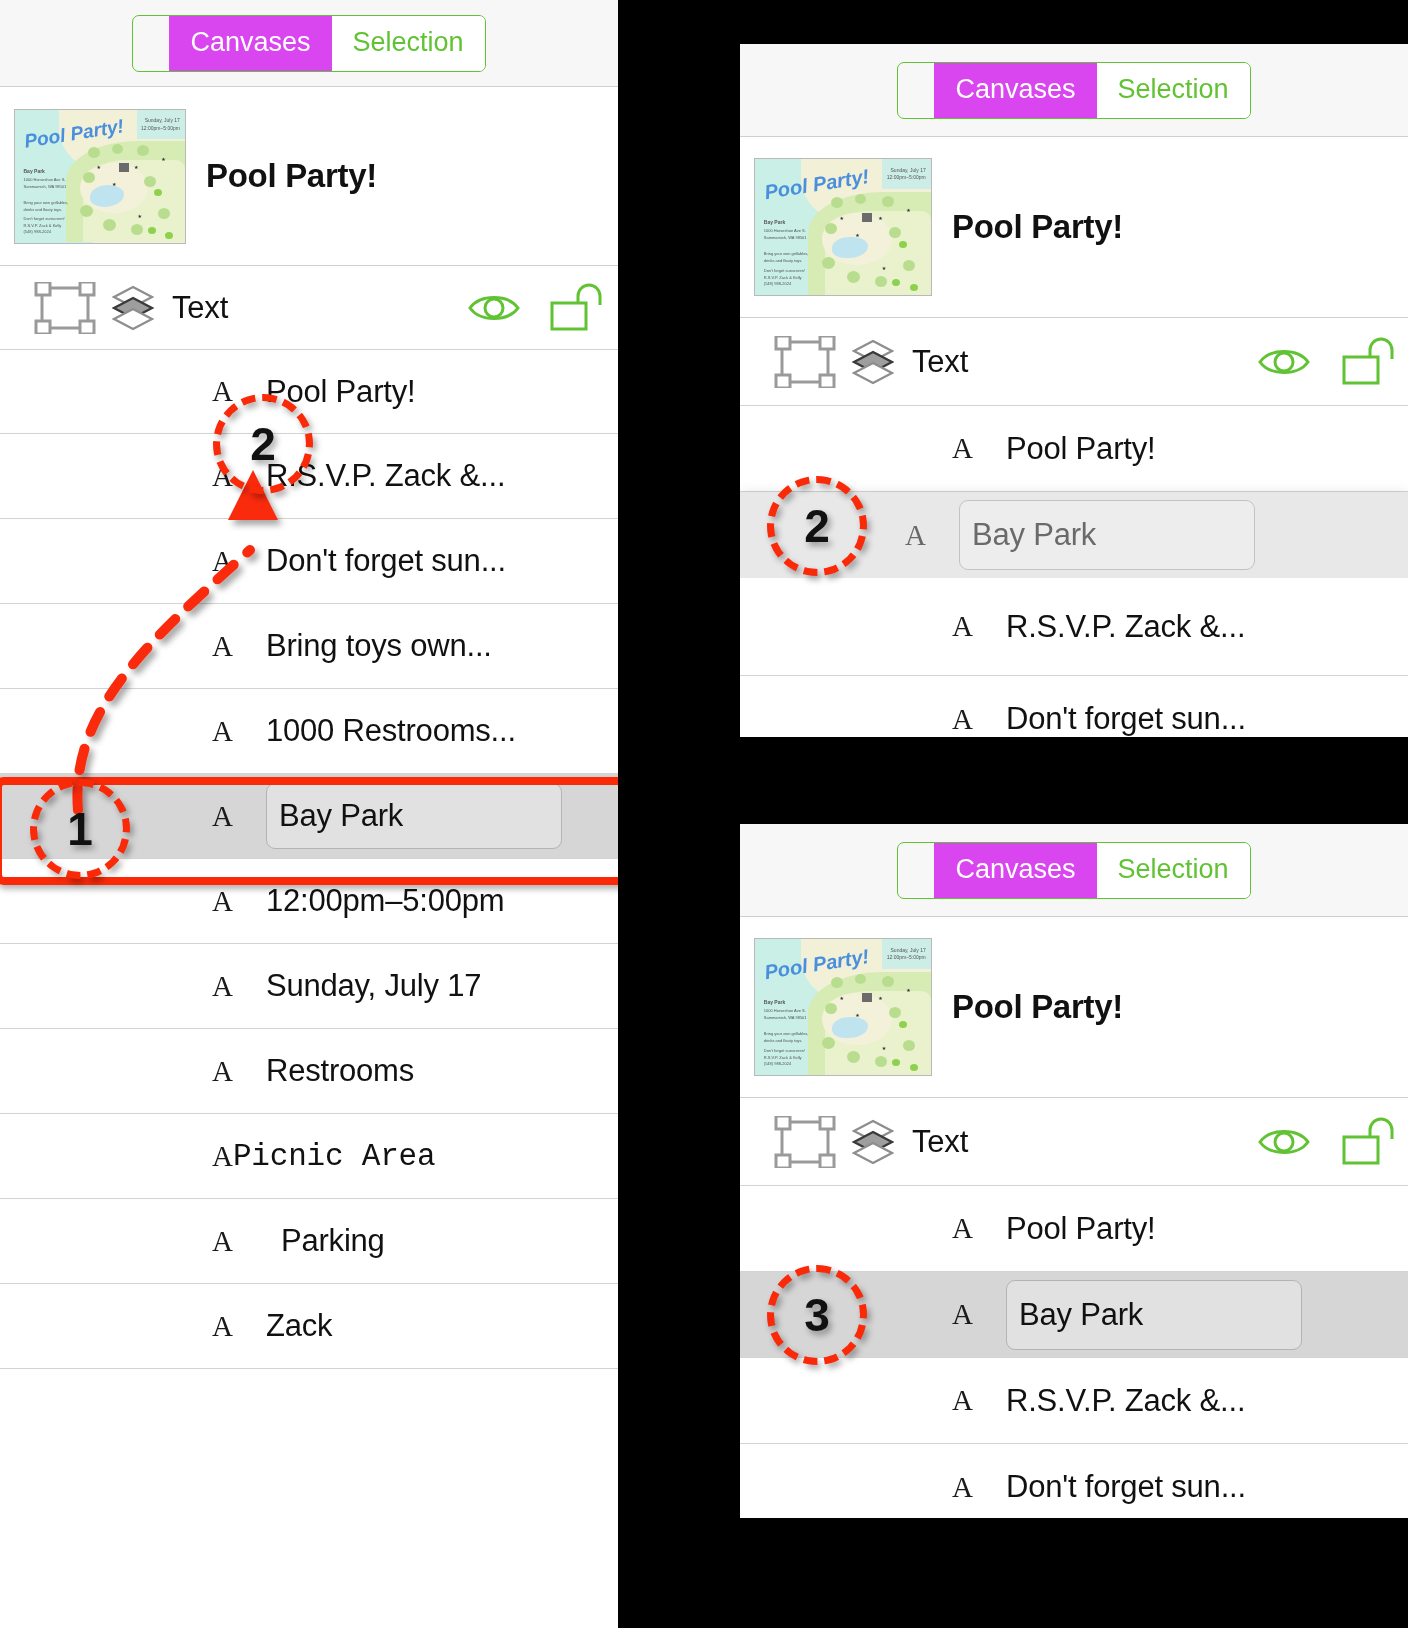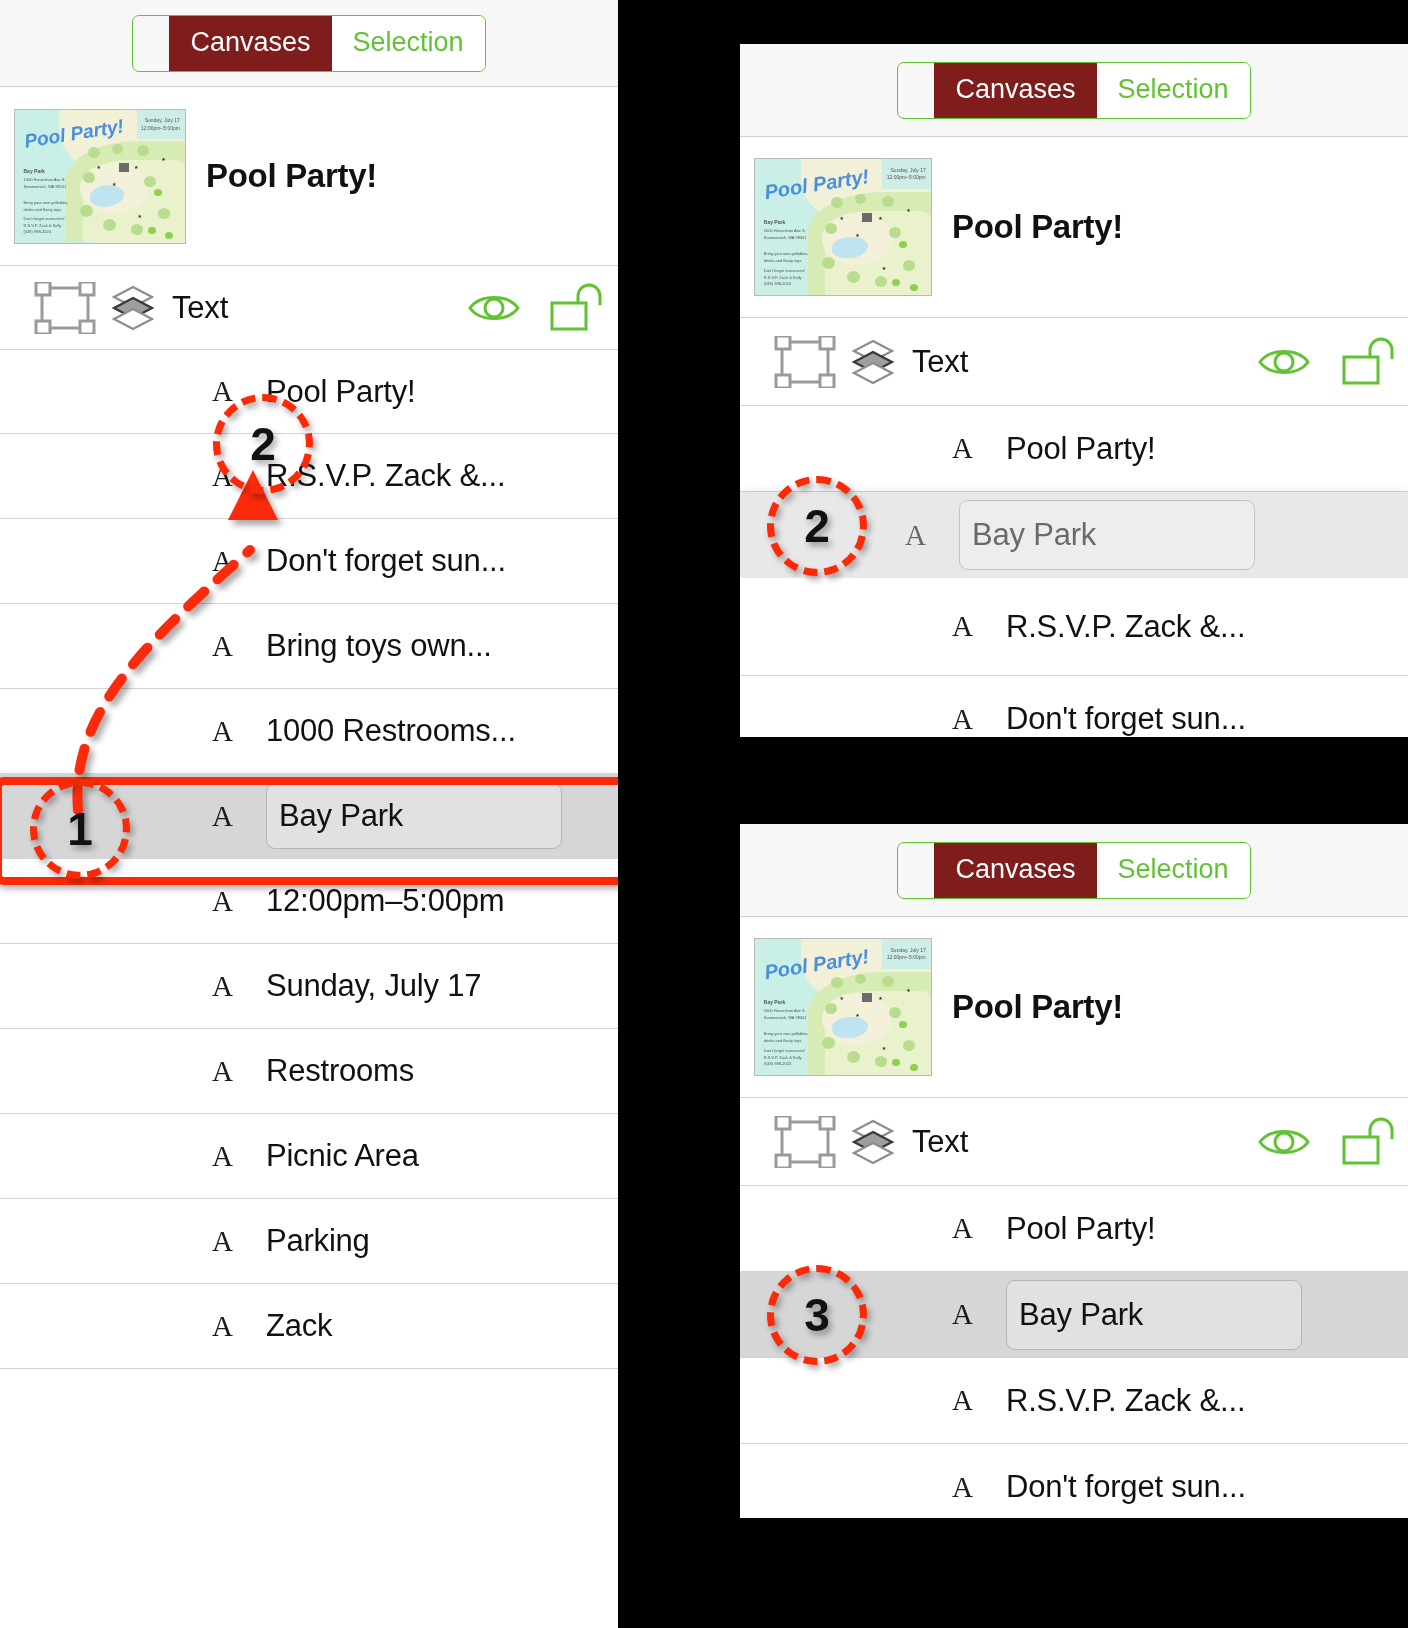--- a/index.html
+++ b/index.html
@@ -7,21 +7,21 @@
        font-family:"Liberation Sans","DejaVu Sans",sans-serif;-webkit-font-smoothing:antialiased;}
 
   
   .panel{position:absolute;background:#fff;overflow:hidden;}
 
   
   .segbar{background:#f7f7f7;display:flex;align-items:center;justify-content:center;
           border-bottom:1px solid #cfcfcf;}
   .seg{display:flex;border:1.5px solid #61c233;border-radius:7px;overflow:hidden;}
   .seg div{font-size:27px;line-height:1;padding:13px 21px 15px 21px;white-space:nowrap;}
-  .seg .on{background:#7f1d1d;color:#fff;margin-left:36px;}
+  .seg .on{background:#d946ef;color:#fff;margin-left:36px;}
   .seg .off{background:#fff;color:#61c233;}
 
   
   .canvasrow{display:flex;align-items:center;border-bottom:1px solid #cfcfcf;background:#fff;}
   .thumb{flex:0 0 auto;border:1px solid #b9b9b9;position:relative;overflow:hidden;
          background:#f5f2dc;}
   .canvastitle{font-size:33px;font-weight:bold;color:#111;margin-left:20px;letter-spacing:-.3px;}
 
   
   .tw{position:absolute;inset:0;background:#f3f0d8;}
@@ -206,25 +206,25 @@
   </div>
 
 
   <div>
     <div class="row" style="height:85px;padding-left:212px;">
       <span class="aglyph">A</span>
       <span class="rowlabel" style="margin-left:33px;">Restrooms</span>
     </div>
     <div class="row" style="height:85px;padding-left:212px;">
       <span class="aglyph">A</span>
-      <span class="rowlabel" style="margin-left:33px;">Picnic Area</span>
-    </div>
-    <div class="row" style="height:85px;padding-left:212px;">
-      <span class="aglyph">A</span>
-      <span class="rowlabel" style="margin-left:33px;">Parking</span>
+      <span class="rowlabel" style="font-family:Liberation Mono, monospace;">Picnic Area</span>
+    </div>
+    <div class="row" style="height:85px;padding-left:212px;">
+      <span class="aglyph">A</span>
+      <span class="rowlabel" style="margin-left:48px;">Parking</span>
     </div>
     <div class="row" style="height:85px;padding-left:212px;">
       <span class="aglyph">A</span>
       <span class="rowlabel" style="margin-left:33px;">Zack</span>
     </div>
   </div>
 
 
   <div class="hlbox" style="left:-6px;top:777px;width:628px;height:92px;"></div>
 

